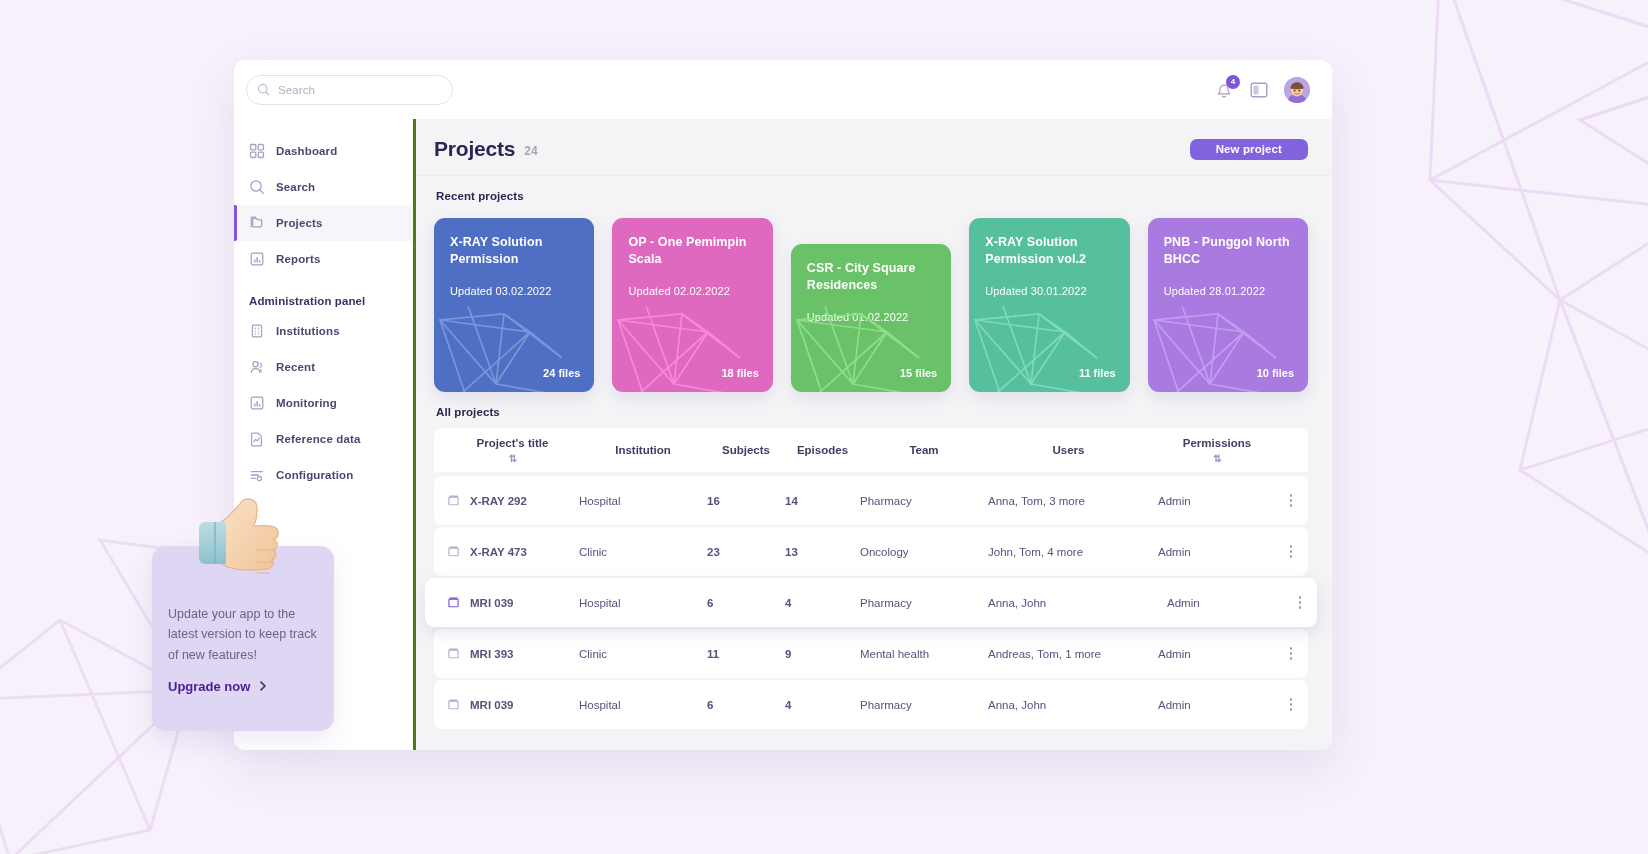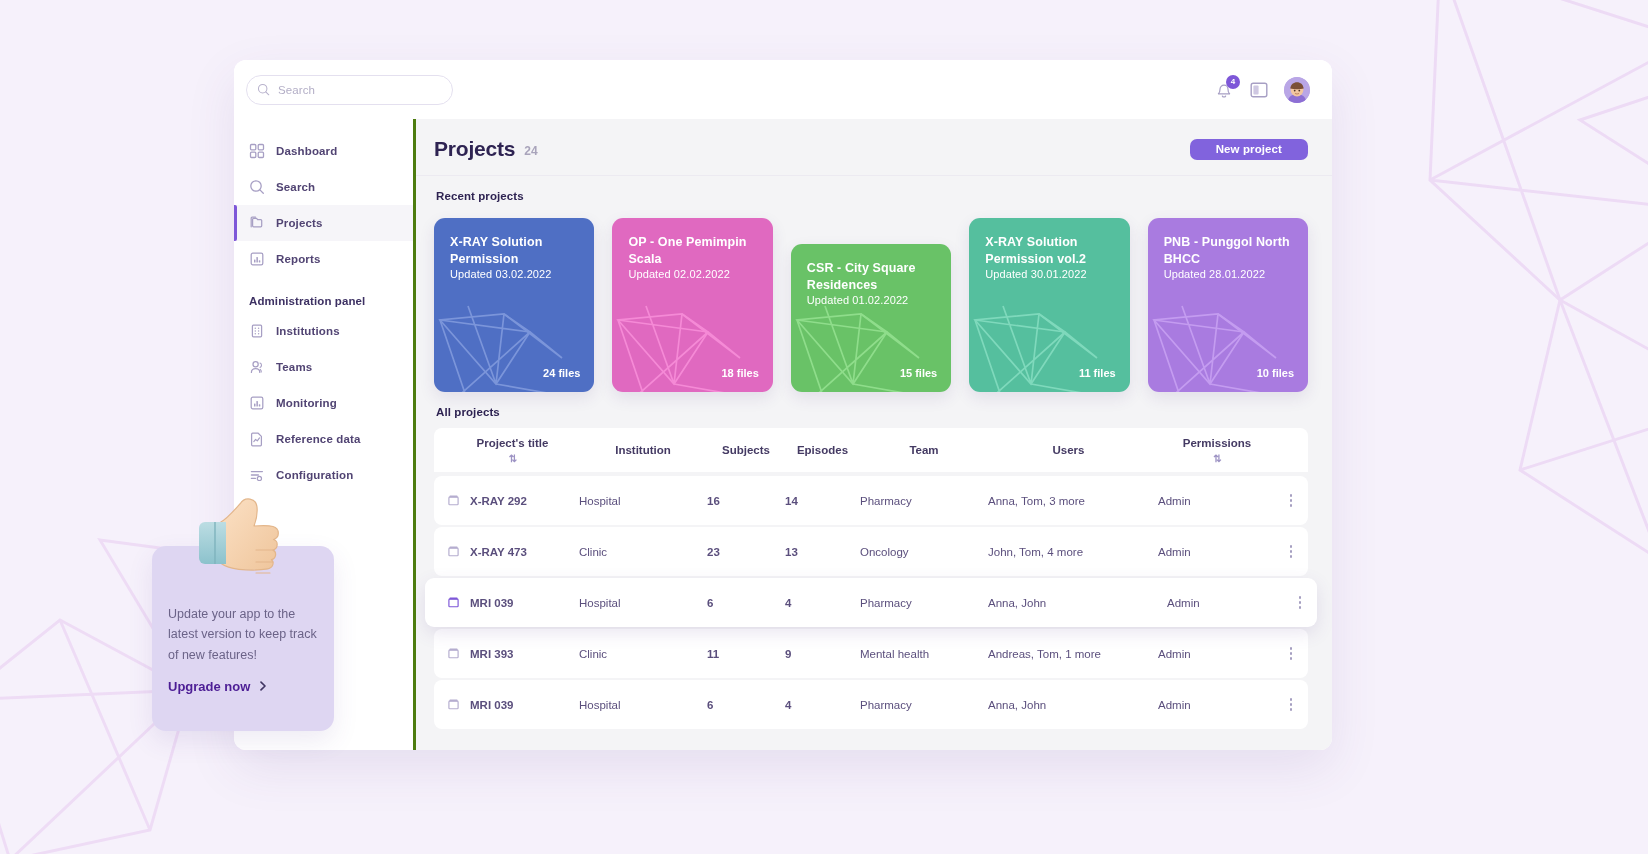--- a/index.html
+++ b/index.html
@@ -235,21 +235,21 @@
     box-shadow: 0 6px 16px rgba(70,40,120,0.10);
   }
   .pcard-title {
     font-size: 12.5px;
     font-weight: bold;
     line-height: 1.35;
     letter-spacing: .1px;
   }
   .pcard-date {
     font-size: 11px;
-    margin-top: 0;
+    margin-top: 17px;
     letter-spacing: .1px;
   }
   .pcard-files {
     position: absolute;
     right: 14px;
     bottom: 13px;
     font-size: 11px;
     font-weight: bold;
   }
   .pcard-deco {
@@ -489,21 +489,21 @@
       </div>
 
       <div class="nav-item">
         <span class="nav-icon">
           <svg width="16" height="16" viewBox="0 0 16 16" fill="none">
             <circle cx="6.6" cy="5.2" r="2.6" stroke="#a79fc4" stroke-width="1.25"></circle>
             <path d="M2.4 13.4c0-2.4 1.9-3.9 4.2-3.9s4.2 1.5 4.2 3.9" stroke="#a79fc4" stroke-width="1.25" stroke-linecap="round"></path>
             <path d="M11 4.1a2.3 2.3 0 0 1 0 4.3M12.3 13a3.6 3.6 0 0 0-1.1-2.6" stroke="#a79fc4" stroke-width="1.1" stroke-linecap="round"></path>
           </svg>
         </span>
-        <span class="nav-label">Teams</span>
+        <span class="nav-label">Recent</span>
       </div>
 
       <div class="nav-item">
         <span class="nav-icon">
           <svg width="16" height="16" viewBox="0 0 16 16" fill="none">
             <rect x="2.2" y="2.2" width="11.6" height="11.6" rx="1.6" stroke="#a79fc4" stroke-width="1.25"></rect>
             <rect x="5" y="8.4" width="1.5" height="3.2" rx=".5" fill="#a79fc4"></rect>
             <rect x="7.4" y="6" width="1.5" height="5.6" rx=".5" fill="#a79fc4"></rect>
             <rect x="9.8" y="9.3" width="1.5" height="2.3" rx=".5" fill="#a79fc4"></rect>
           </svg>

